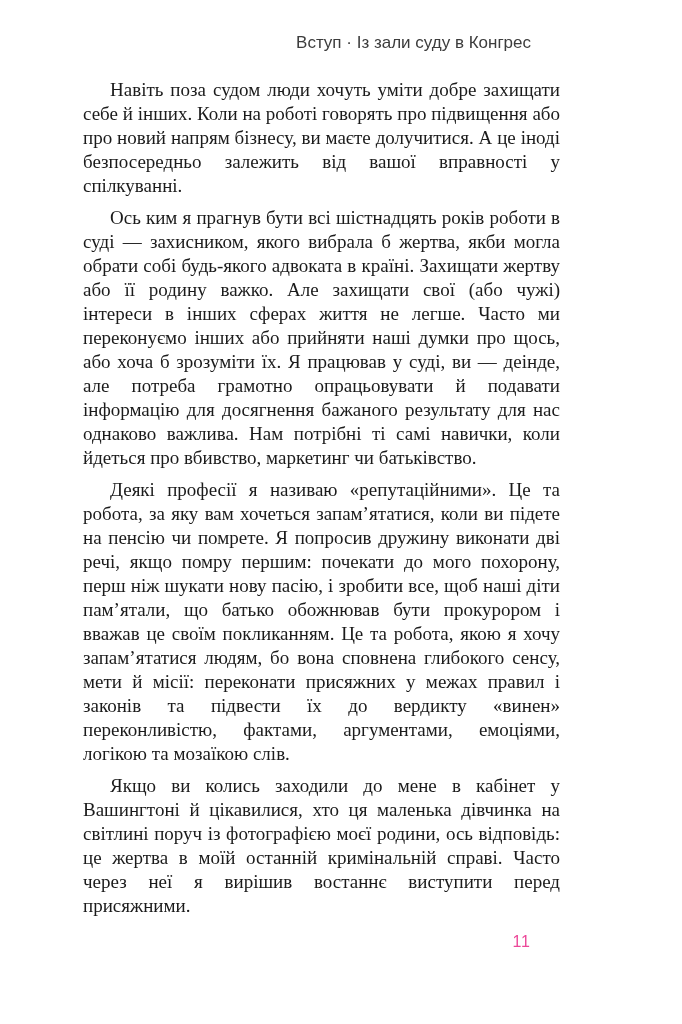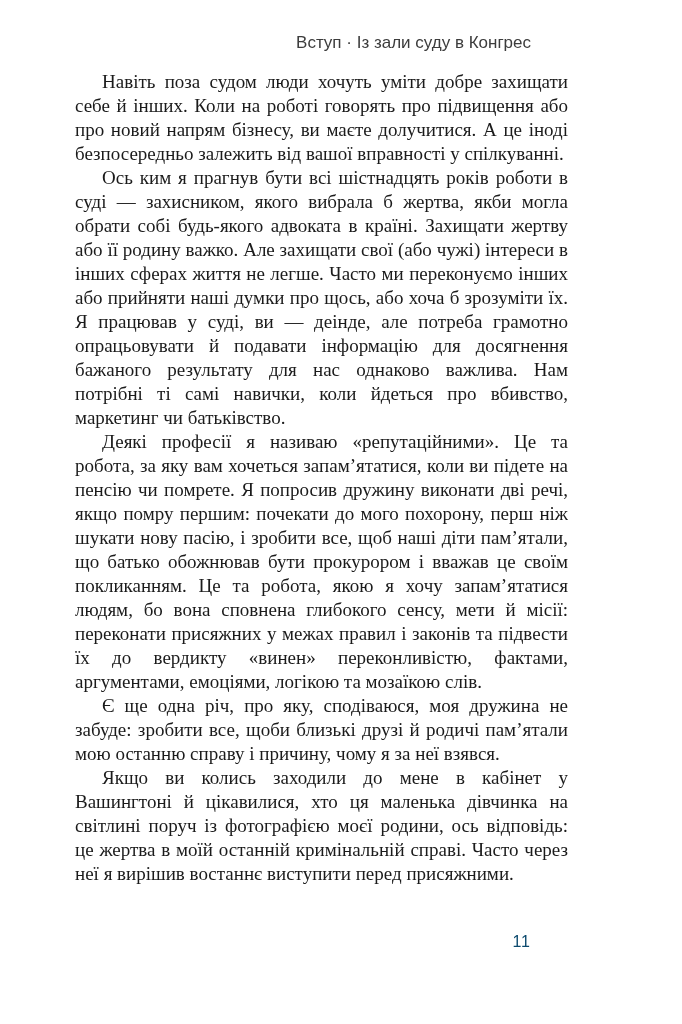--- a/index.html
+++ b/index.html
@@ -29,44 +29,43 @@
     position: absolute;
     left: 75px;
     top: 70px;
     width: 493px;
     font-size: 19px;
     line-height: 24px;
     color: #1b1b1b;
     text-align: justify;
   }
   .body-text p {
-    margin: 0;
+    margin: 8px;
     padding: 0;
     text-indent: 27px;
   }
   .page-number {
     position: absolute;
     top: 933px;
     right: 147px;
     font-family: "Liberation Sans", sans-serif;
     font-size: 16px;
-    color: #0c4a6e;
+    color: #ec4899;
     letter-spacing: 1px;
   }
 </style>
 </head>
 <body>
 
 <div class="page">
 
   <div class="running-header">Вступ · Із зали суду в Конгрес</div>
 
   <div class="body-text">
     <p>Навіть поза судом люди хочуть уміти добре захищати себе й інших. Коли на роботі говорять про підвищення або про новий напрям бізнесу, ви маєте долучитися. А це іноді безпосередньо залежить від вашої вправності у спілкуванні.</p>
     <p>Ось ким я прагнув бути всі шістнадцять років роботи в суді — захисником, якого вибрала б жертва, якби могла обрати собі будь-якого адвоката в країні. Захищати жертву або її родину важко. Але захищати свої (або чужі) інтереси в інших сферах життя не легше. Часто ми переконуємо інших або прийняти наші думки про щось, або хоча б зрозуміти їх. Я працював у суді, ви — деінде, але потреба грамотно опрацьовувати й подавати інформацію для досягнення бажаного результату для нас однаково важлива. Нам потрібні ті самі навички, коли йдеться про вбивство, маркетинг чи батьківство.</p>
     <p>Деякі професії я називаю «репутаційними». Це та робота, за яку вам хочеться запам’ятатися, коли ви підете на пенсію чи помрете. Я попросив дружину виконати дві речі, якщо помру першим: почекати до мого похорону, перш ніж шукати нову пасію, і зробити все, щоб наші діти пам’ятали, що батько обожнював бути прокурором і вважав це своїм покликанням. Це та робота, якою я хочу запам’ятатися людям, бо вона сповнена глибокого сенсу, мети й місії: переконати присяжних у межах правил і законів та підвести їх до вердикту «винен» переконливістю, фактами, аргументами, емоціями, логікою та мозаїкою слів.</p>
-    <p>Є ще одна річ, про яку, сподіваюся, моя дружина не забуде: зробити все, щоби близькі друзі й родичі пам’ятали мою останню справу і причину, чому я за неї взявся.</p>
     <p>Якщо ви колись заходили до мене в кабінет у Вашингтоні й цікавилися, хто ця маленька дівчинка на світлині поруч із фотографією моєї родини, ось відповідь: це жертва в моїй останній кримінальній справі. Часто через неї я вирішив востаннє виступити перед присяжними.</p>
   </div>
 
   <div class="page-number">11</div>
 
 </div>
 
 </body></html>

